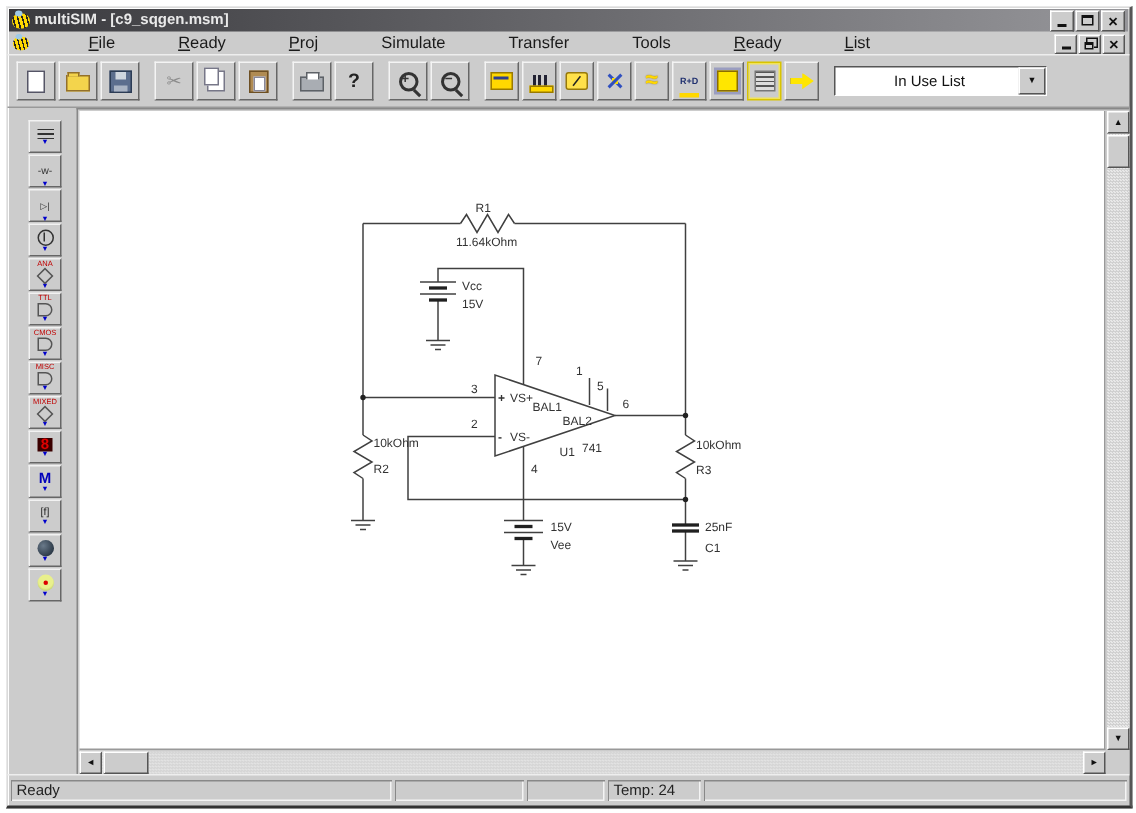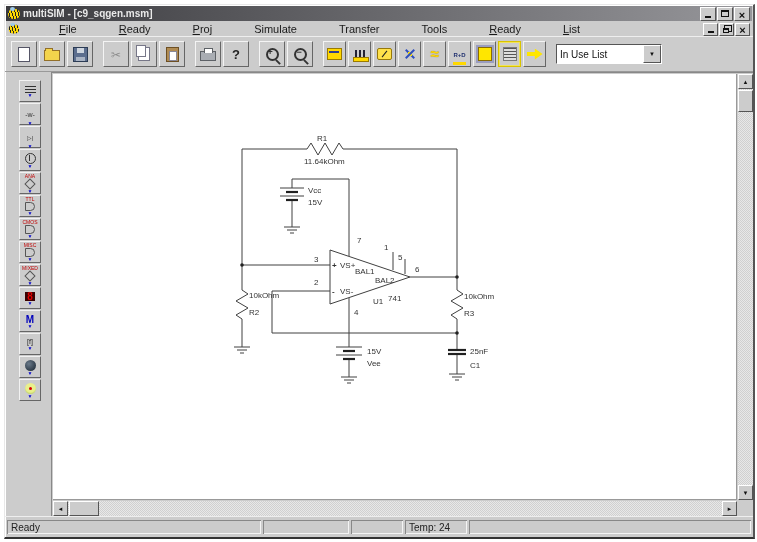--- a/index.html
+++ b/index.html
@@ -71,21 +71,21 @@
   .ic-waves::before{content:"≈";font-size:15px;font-weight:bold;color:#ffd800;text-shadow:0 0 1px #8a6d00;}
   .ic-rd{border-bottom:3px solid #ffd800;padding-bottom:1px;}
   .ic-rd::before{content:"R+D";font-size:6px;font-weight:bold;color:#20306f;}
   .ic-chip{width:12px;height:12px;background:#ffe600;border:1px solid #8a6d00;box-shadow:0 0 0 2px rgba(60,70,170,.35);}
   .ic-report{width:12px;height:12px;background:repeating-linear-gradient(#555 0 1px,#ddd 1px 3px);border:1px solid #777;}
   .tbtn.hl{border:1px solid #d9c400;box-shadow:inset 0 0 0 1px #f1e35a;}
   .ic-arrow{width:16px;height:11px;background:#ffe600;clip-path:polygon(0 32%,52% 32%,52% 0,100% 50%,52% 100%,52% 68%,0 68%);
             filter:drop-shadow(0 1px 0 #6d5a00);}
   
   .combo{margin-left:8px;width:104px;height:18px;background:#fff;border-top:1px solid #555;border-left:1px solid #555;
-         border-right:1px solid #fff;border-bottom:1px solid #fff;display:flex;align-items:center;flex:0 0 auto;}
+         border-right:1px solid #fff;border-bottom:1px solid #fff;display:flex;align-items:center;flex:0 0 auto;padding-left:36px;}
   .combo .val{flex:1;font-size:10px;color:#111;padding-left:3px;white-space:nowrap;overflow:hidden;}
   .combo .drop{width:16px;height:16px;background:#ccc;border-top:1px solid #fff;border-left:1px solid #fff;
                border-right:1px solid #555;border-bottom:1px solid #555;display:flex;align-items:center;justify-content:center;
                font-size:6px;color:#111;}
   
   .projpanel{margin-left:auto;margin-right:58px;width:80px;height:24px;border:1px solid #888;
              box-shadow:inset 1px 1px 0 #666,inset -1px -1px 0 #eee;
              display:flex;flex-direction:column;justify-content:space-between;padding:1px 2px;flex:0 0 auto;}
   .prow{display:flex;align-items:center;gap:2px;height:10px;}
   .chk{width:7px;height:7px;background:#fff;border:1px solid #666;flex:0 0 auto;}

